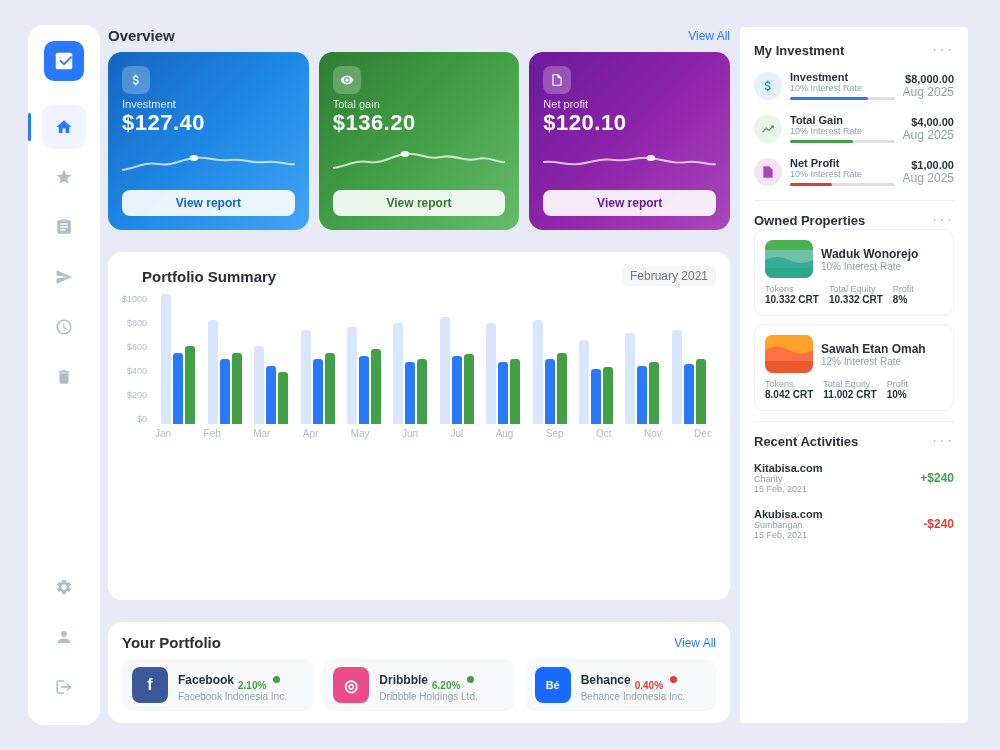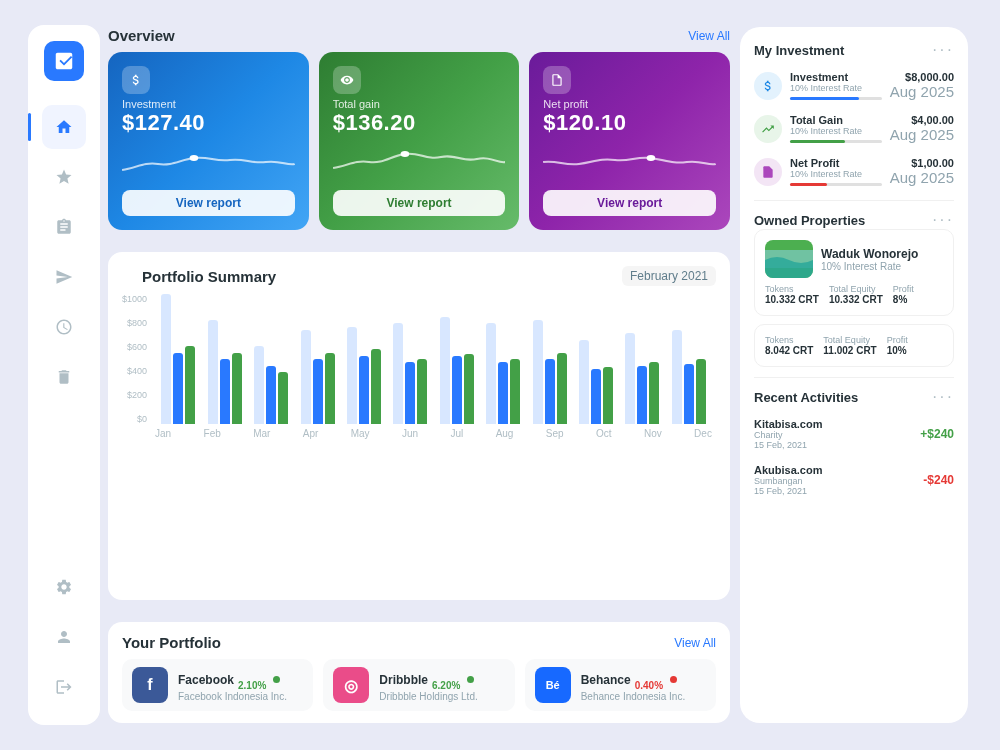--- a/index.html
+++ b/index.html
@@ -340,21 +340,21 @@
     .portfolio-pct-red { color: #e53935; }
     .portfolio-sub {
       font-size: 10px;
       color: #90a4ae;
     }
 
     
     .right-panel {
       width: 228px;
       background: #fff;
-      border-radius: 20px;
+      border-radius: 4px;
       padding: 14px;
       display: flex;
       flex-direction: column;
       gap: 10px;
       overflow-y: auto;
     }
     .right-section-header {
       display: flex;
       align-items: center;
       justify-content: space-between;
@@ -400,21 +400,21 @@
     }
     .invest-amount-wrap {
       text-align: right;
     }
     .invest-amount {
       font-size: 11px;
       font-weight: 700;
       color: #263238;
     }
     .invest-date {
-      font-size: 15px;
+      font-size: 12px;
       color: #90a4ae;
     }
     .invest-progress {
       height: 3px;
       background: #e0e0e0;
       border-radius: 2px;
       margin-top: 4px;
     }
     .invest-progress-bar {
       height: 3px;
@@ -886,20 +886,33 @@
                 <div class="stat-value">10.332 CRT</div>
               </div>
               <div class="stat-item">
                 <div class="stat-label">Profit</div>
                 <div class="stat-value">8%</div>
               </div>
             </div>
           </div>
 
           <div class="property-card" style="margin-top:8px">
+            <div class="property-top">
+              <div class="property-thumb">
+                <svg width="48" height="38" viewBox="0 0 48 38">
+                  <rect width="48" height="38" fill="#ff7043"></rect>
+                  <path d="M0,15 Q12,8 24,15 Q36,22 48,15 L48,0 L0,0 Z" fill="#ffa726" opacity="0.9"></path>
+                  <rect width="48" height="12" y="26" fill="#d84315" opacity="0.5"></rect>
+                </svg>
+              </div>
+              <div>
+                <div class="property-name">Sawah Etan Omah</div>
+                <div class="property-rate">12% Interest Rate</div>
+              </div>
+            </div>
             <div class="property-stats">
               <div class="stat-item">
                 <div class="stat-label">Tokens</div>
                 <div class="stat-value">8.042 CRT</div>
               </div>
               <div class="stat-item">
                 <div class="stat-label">Total Equity</div>
                 <div class="stat-value">11.002 CRT</div>
               </div>
               <div class="stat-item">

